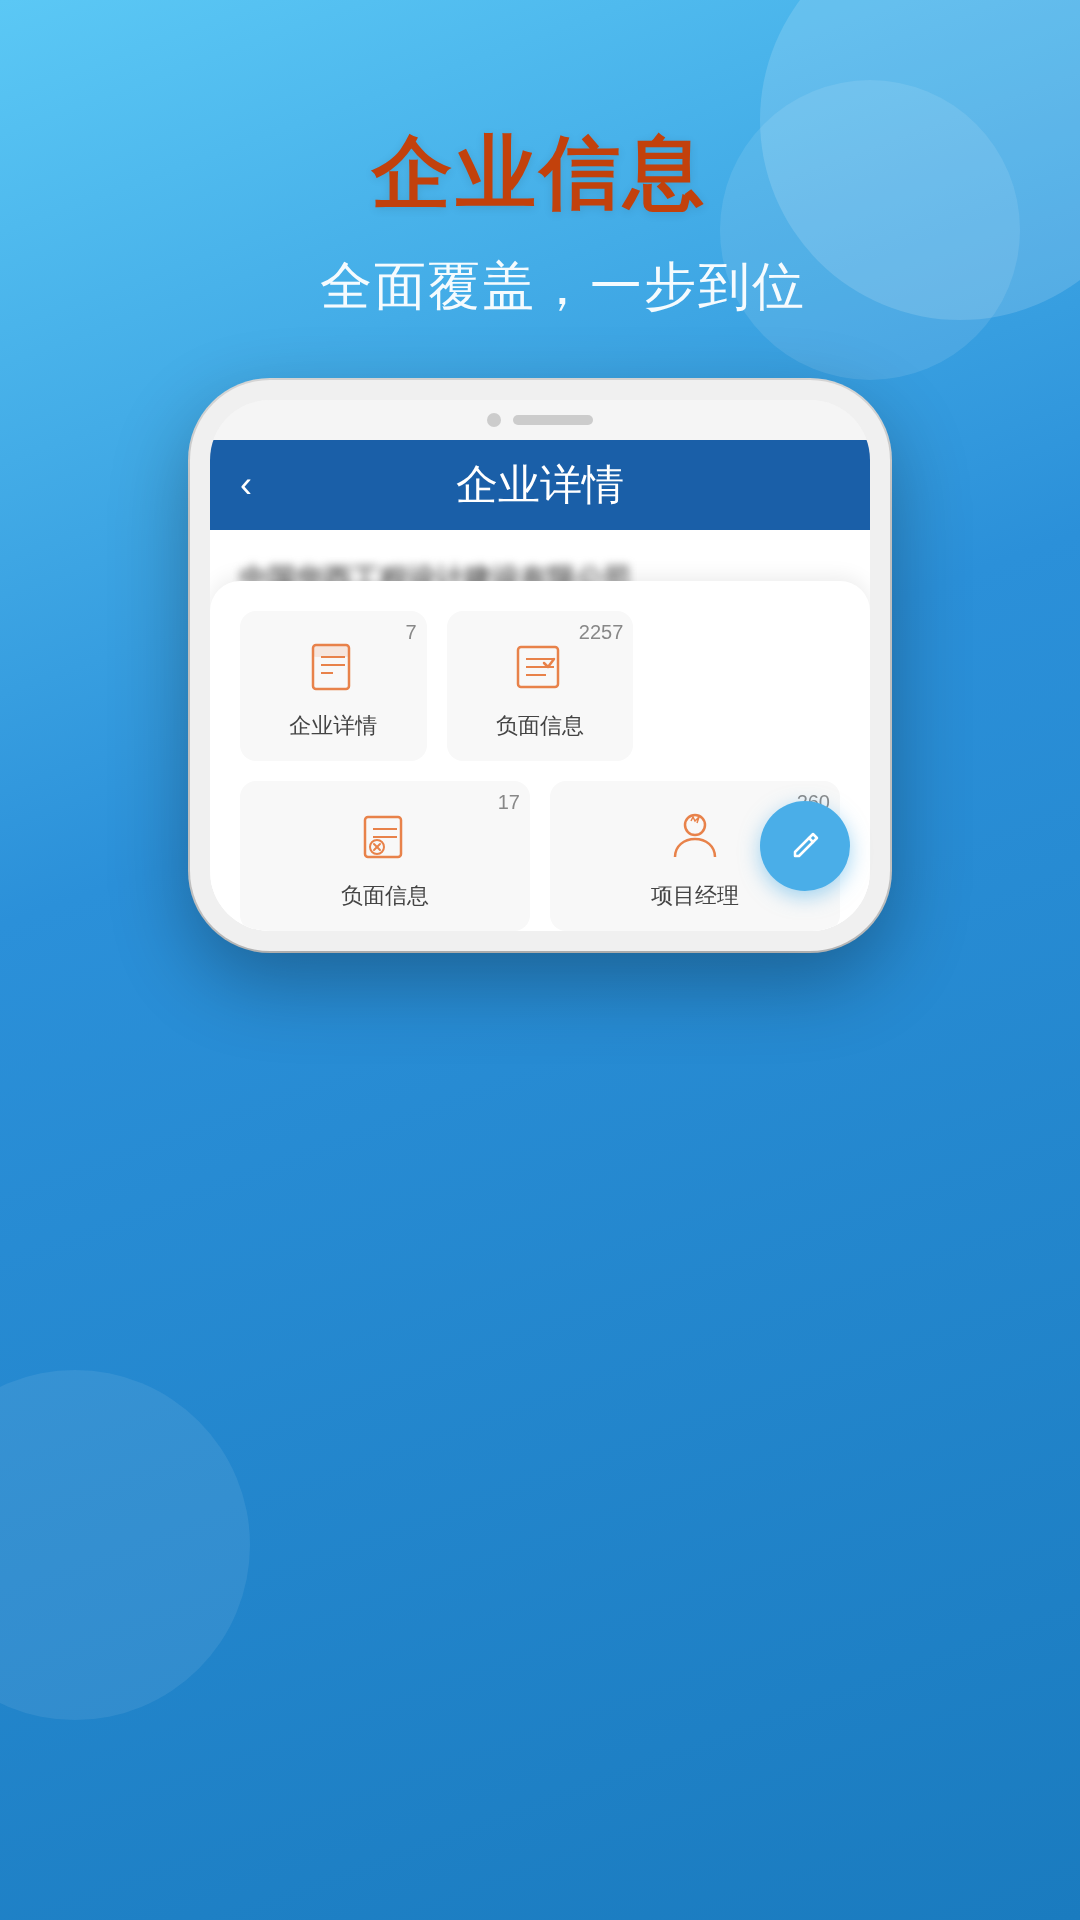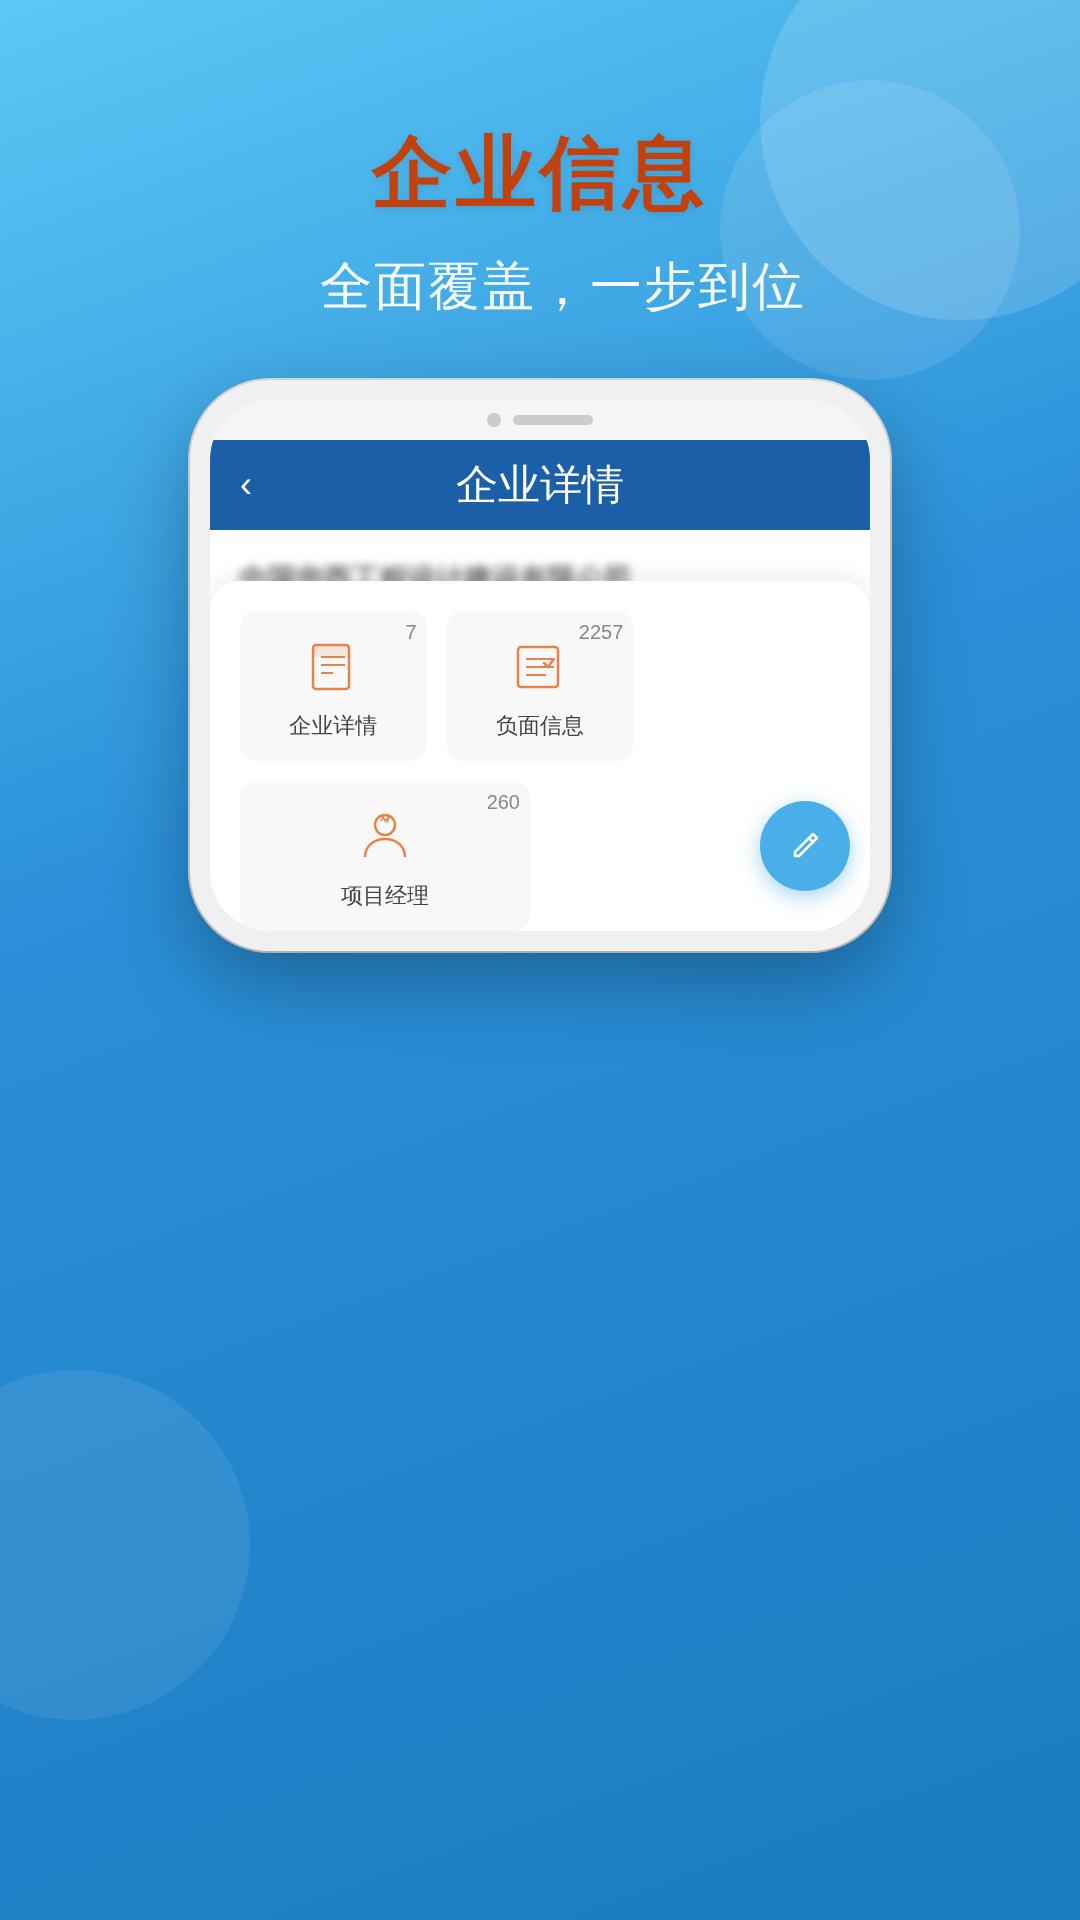--- a/index.html
+++ b/index.html
@@ -479,20 +479,34 @@
                 </svg>
               </div>
               <div class="info-card-label">负面信息</div>
             </div>
 
 
           </div>
 
           <div class="info-grid-2">
 
+            <div class="info-card-2">
+              <span class="info-card-badge">17</span>
+              <div class="info-card-icon">
+                <svg width="60" height="60" viewBox="0 0 60 60" fill="none">
+                  <rect x="10" y="10" width="36" height="40" rx="3" stroke="#e8824a" stroke-width="2.5" fill="none"></rect>
+                  <line x1="18" y1="22" x2="42" y2="22" stroke="#e8824a" stroke-width="2"></line>
+                  <line x1="18" y1="30" x2="42" y2="30" stroke="#e8824a" stroke-width="2"></line>
+                  <circle cx="22" cy="40" r="7" stroke="#e8824a" stroke-width="2" fill="none"></circle>
+                  <line x1="25" y1="37" x2="19" y2="43" stroke="#e8824a" stroke-width="2" stroke-linecap="round"></line>
+                  <line x1="19" y1="37" x2="25" y2="43" stroke="#e8824a" stroke-width="2" stroke-linecap="round"></line>
+                </svg>
+              </div>
+              <div class="info-card-label">负面信息</div>
+            </div>
 
             <div class="info-card-2">
               <span class="info-card-badge">260</span>
               <div class="info-card-icon">
                 <svg width="60" height="60" viewBox="0 0 60 60" fill="none">
                   <circle cx="30" cy="18" r="10" stroke="#e8824a" stroke-width="2.5" fill="none"></circle>
                   <path d="M10 50c0-11 9-18 20-18s20 7 20 18" stroke="#e8824a" stroke-width="2.5" fill="none"></path>
                   <path d="M26 14 L28 10 L30 14 L34 10 L32 16" stroke="#e8824a" stroke-width="1.5" fill="none"></path>
                 </svg>
               </div>

